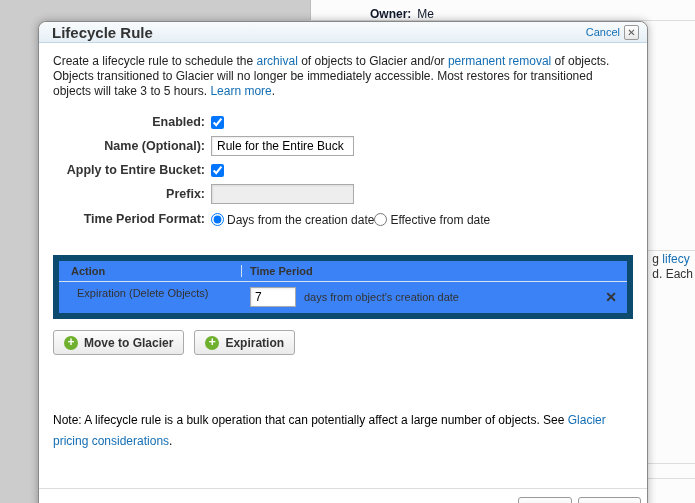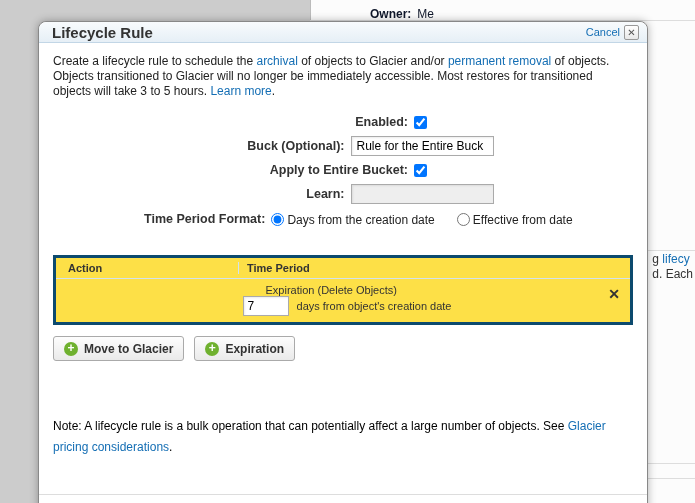--- a/index.html
+++ b/index.html
@@ -121,21 +121,20 @@
   }
   .intro {
     line-height: 15px;
     margin-bottom: 16px;
   }
   .link { color: #146eb4; cursor: pointer; }
   .form-row {
     display: flex;
     align-items: center;
     margin-bottom: 7px;
-    justify-content: center;
   }
   .form-label {
     width: 158px;
     text-align: right;
     font-weight: bold;
     color: #333;
     padding-right: 6px;
     font-size: 12.5px;
   }
   .text-input {
@@ -145,45 +144,43 @@
     padding: 1px 5px;
     font-size: 12px;
     width: 143px;
     box-shadow: inset 1px 1px 2px rgba(0,0,0,.08);
   }
   .text-input.disabled { background:#eee; }
   input[type=checkbox], input[type=radio]{
     margin: 0 3px 0 0;
     vertical-align: -2px;
   }
-  .radio-group { display: flex; gap: 22px; align-items: center; padding-top: 2px;}
+  .radio-group { display: flex; align-items: center; padding-top: 2px;}
   .radio-label { cursor: pointer; }
 
   .rule-table {
     margin: 10px 14px 6px 14px;
-    background: #fde047;
-    border: 3px solid #0c4a6e;
+    background: #3b82f6;
+    border: 6px solid #0c4a6e;
     font-size: 11px;
   }
   .rule-head {
     display: flex;
     padding: 4px 8px;
     font-weight: bold;
     color: #333;
     font-size: 11px;
   }
   .col-action { width: 175px; border-right: 1px solid #d2e2ee; padding-left: 4px;}
   .col-time { flex: 1; padding-left: 8px; }
   .rule-row {
     display: flex;
     padding: 5px 8px 6px 8px;
-    align-items: center;
     border-top: 1px solid #d2e2ee;
     position: relative;
-    flex-direction: column;
   }
   .rule-action { width: 175px; padding-left: 10px; font-size: 11px; color: #333;}
   .rule-time { flex: 1; padding-left: 8px; display: flex; align-items: center; gap: 8px; font-size:11px; color:#333;}
   .days-input {
     width: 46px;
     height: 20px;
     border: 1px solid #aaa;
     padding: 1px 4px;
     font-size: 12px;
     box-shadow: inset 1px 1px 2px rgba(0,0,0,.08);
@@ -283,29 +280,29 @@
   <div class="dlg-body">
     <div class="intro">
       <span>Create a lifecycle rule to schedule the </span><span class="link">archival</span><span> of objects to Glacier and/or </span><span class="link">permanent removal</span><span> of objects. Objects transitioned to Glacier will no longer be immediately accessible. Most restores for transitioned objects will take 3 to 5 hours. </span><span class="link">Learn more</span><span>.</span>
     </div>
 
     <div class="form-row">
       <div class="form-label">Enabled:</div>
       <input type="checkbox" checked="" style="">
     </div>
     <div class="form-row">
-      <div class="form-label">Buck (Optional):</div>
+      <div class="form-label">Name (Optional):</div>
       <input type="text" class="text-input" value="Rule for the Entire Buck" style="">
     </div>
     <div class="form-row">
       <div class="form-label">Apply to Entire Bucket:</div>
       <input type="checkbox" checked="" style="">
     </div>
     <div class="form-row">
-      <div class="form-label">Learn:</div>
+      <div class="form-label">Prefix:</div>
       <input type="text" class="text-input disabled" disabled="" value="" style="">
     </div>
     <div class="form-row">
       <div class="form-label">Time Period Format:</div>
       <div class="radio-group">
         <label class="radio-label"><input type="radio" name="tf" checked="" style=""><span>Days from the creation date</span></label>
         <label class="radio-label"><input type="radio" name="tf" style=""><span>Effective from date</span></label>
       </div>
     </div>
   </div>

